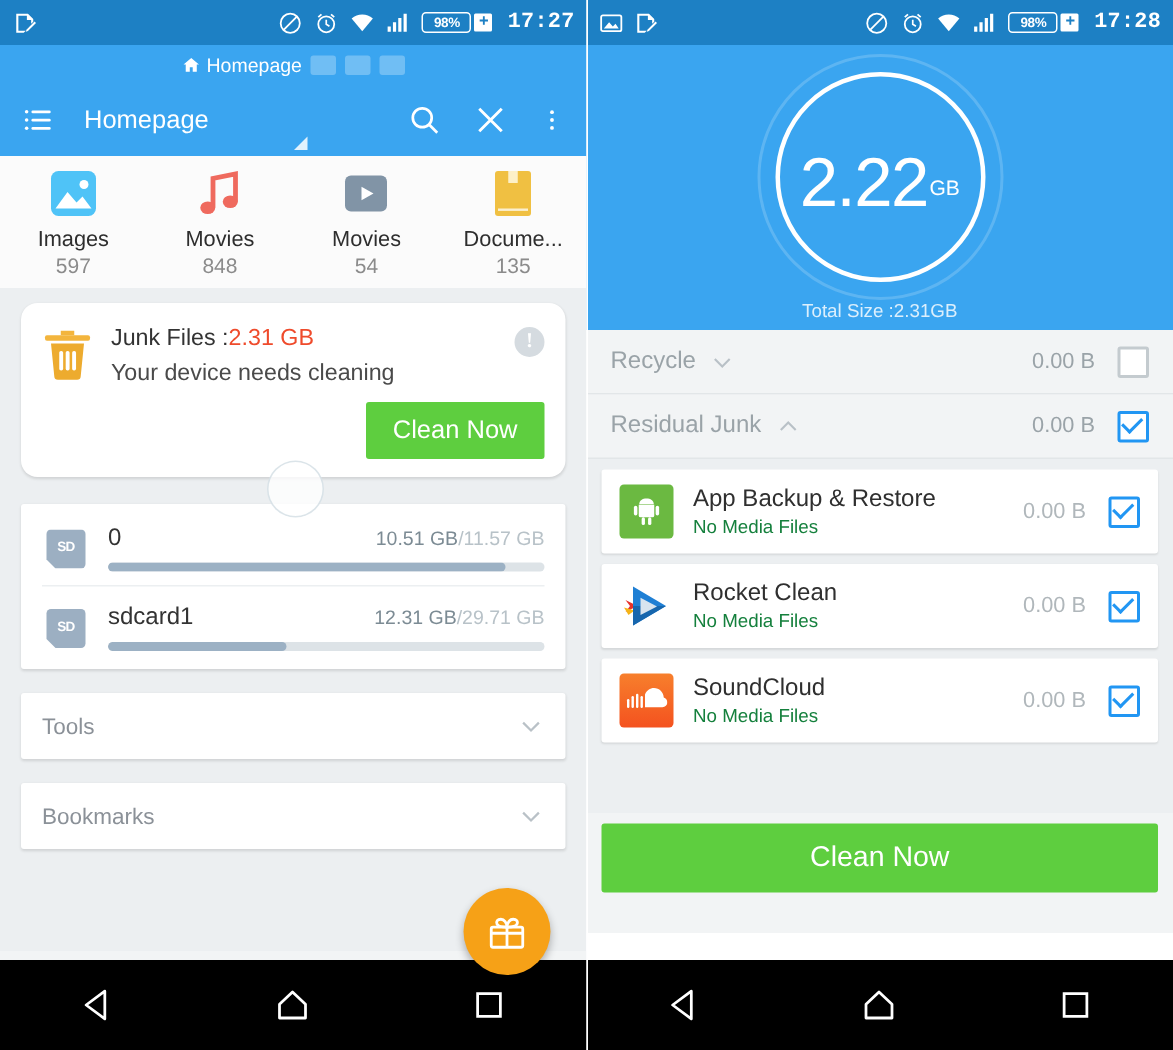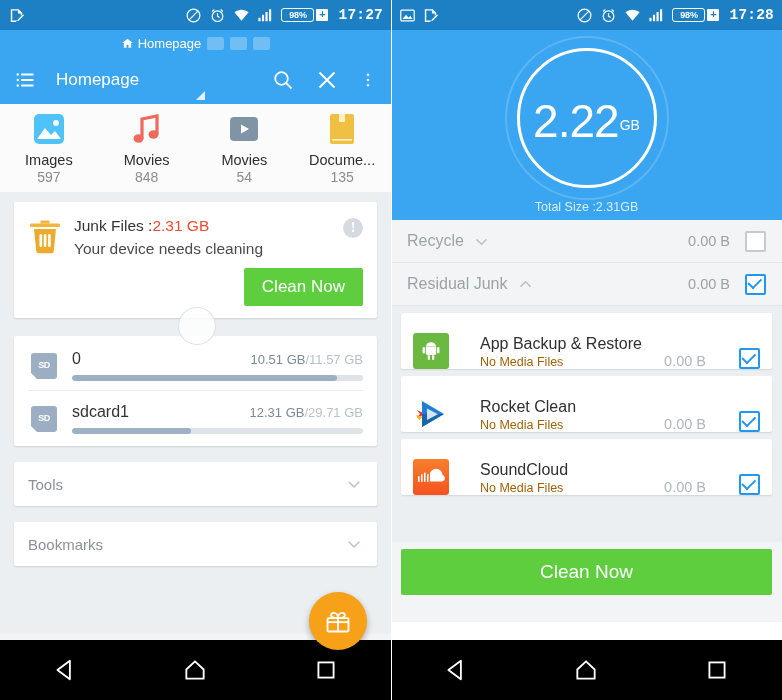--- a/index.html
+++ b/index.html
@@ -35,21 +35,21 @@
   .cat{ flex:1; display:flex; flex-direction:column; align-items:center; }
   .cat-ico{ width:38px; height:38px; position:relative; display:flex; align-items:center; justify-content:center;}
   .cat-name{ font-size:14.5px; color:#2e2e2e; margin-top:4px; max-width:74px; overflow:hidden;
              white-space:nowrap; text-overflow:ellipsis; text-align:center; }
   .cat-count{ font-size:14px; color:#8b8b8b; margin-top:1px; }
   .badge-dot{ position:absolute; right:-1px; top:-2px; width:12px; height:12px; border-radius:50%;
               background:#e8212b; border:1.5px solid #fbfbfb; }
 
   .l-body{ background:#eceff1; height:504px; padding:10px 14px 0 14px; position:relative; }
   .card{ background:#fff; border-radius:2px; box-shadow:0 1px 2px rgba(0,0,0,.12); }
-  .junk-card{ padding:14px 14px 12px 14px; position:relative; }
+  .junk-card{ padding:14px 14px 12px 14px; position:relative;border-radius:11px; }
   .junk-top{ display:flex; align-items:flex-start; }
   .trash{ width:34px; height:36px; flex:0 0 34px; margin-right:12px; margin-top:2px;}
   .junk-txt{ flex:1; padding-top:1px;}
   .junk-l1{ font-size:15.5px; color:#333; }
   .junk-l1 b{ color:#ef4b2c; font-weight:normal; }
   .junk-l2{ font-size:15.5px; color:#4a4a4a; margin-top:5px;}
   .info-ico{ width:20px; height:20px; border-radius:50%; background:#d5dbe0; color:#fff;
              font-size:14px; font-weight:bold; display:flex; align-items:center; justify-content:center;
              margin-top:2px; font-family:"Liberation Serif", serif;}
   .junk-btn-row{ display:flex; justify-content:flex-end; margin-top:10px;}
@@ -98,26 +98,26 @@
   .grp-name{ font-size:16px; color:#9aa3a8;}
   .grp-chev{ width:17px; height:17px; margin-left:9px;}
   .grp-spacer{ flex:1;}
   .grp-size{ font-size:14.5px; color:#9aa3a8; margin-right:15px;}
   .cbx{ width:21px; height:21px; border:2px solid #c4cbcf; border-radius:2px; background:#fff;
         display:flex; align-items:center; justify-content:center; cursor:pointer;}
   .cbx.on{ border-color:#2196f3; }
   .cbx.on::after{ content:""; width:11px; height:6px; border-left:2.4px solid #2196f3;
                   border-bottom:2.4px solid #2196f3; transform:rotate(-45deg) translate(1px,-2px);}
   .app-row{ margin:7px 10px 0 10px; background:#fff; border-radius:2px; height:56px; display:flex;
-            align-items:flex-end; padding:0 12px; box-shadow:0 1px 1.5px rgba(0,0,0,.1);gap:18px;}
+            align-items:center; padding:0 12px; box-shadow:0 1px 1.5px rgba(0,0,0,.1);}
   .app-ico{ width:36px; height:36px; flex:0 0 36px; margin-right:13px; border-radius:3px;
             display:flex; align-items:center; justify-content:center; overflow:hidden;}
   .app-txt{ flex:1;}
   .app-name{ font-size:16px; color:#2f2f2f;}
-  .app-sub{ font-size:12.5px; color:#a16207; margin-top:2px;}
+  .app-sub{ font-size:12.5px; color:#15803d; margin-top:2px;}
   .app-size{ font-size:14.5px; color:#b0b7bb; margin-right:15px;}
 
   .r-footer{ background:#f2f4f5; height:80px; padding:7px 10px 0 10px;}
   .btn-clean-big{ width:100%; height:46px; background:#5ece3f; color:#fff; font-size:19px; border:none;
                   border-radius:2px; cursor:pointer; font-family:inherit;}
 
   
   .navbar{ position:absolute; left:0; bottom:0; width:391px; height:60px; background:#000;
            display:flex; align-items:center; justify-content:space-around; }
   .nav-ico{ width:26px; height:26px; cursor:pointer;}

